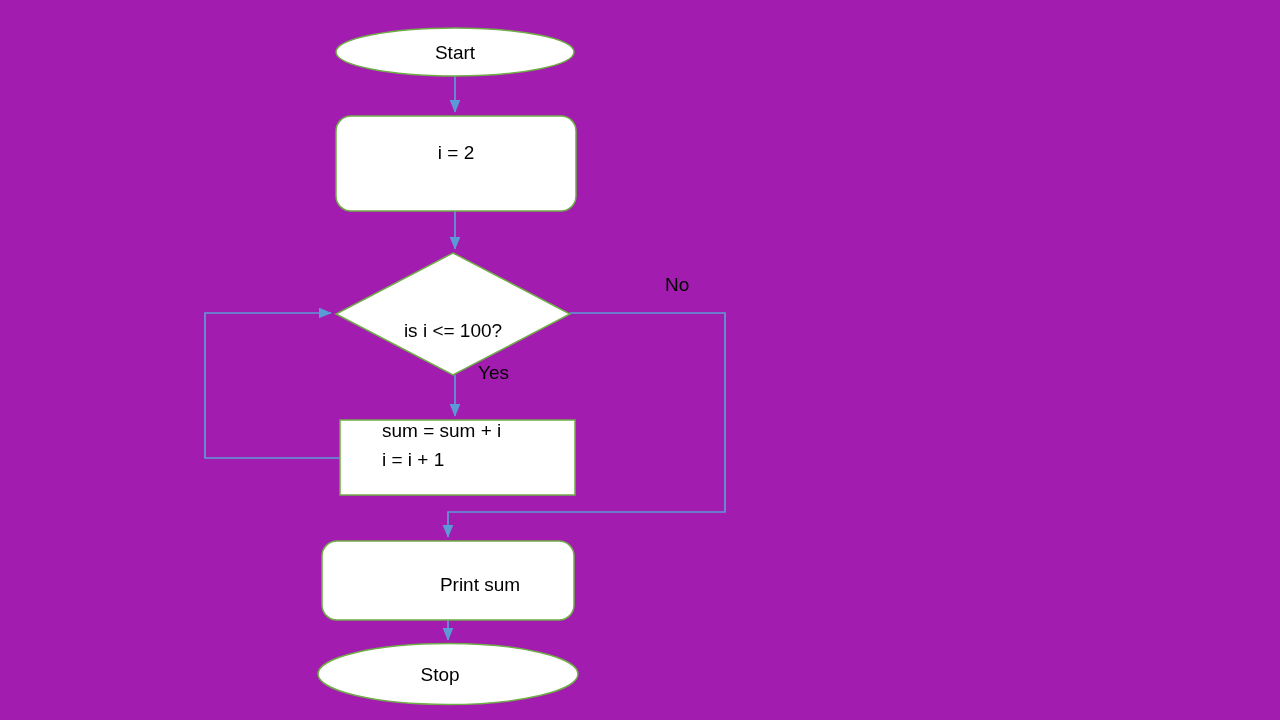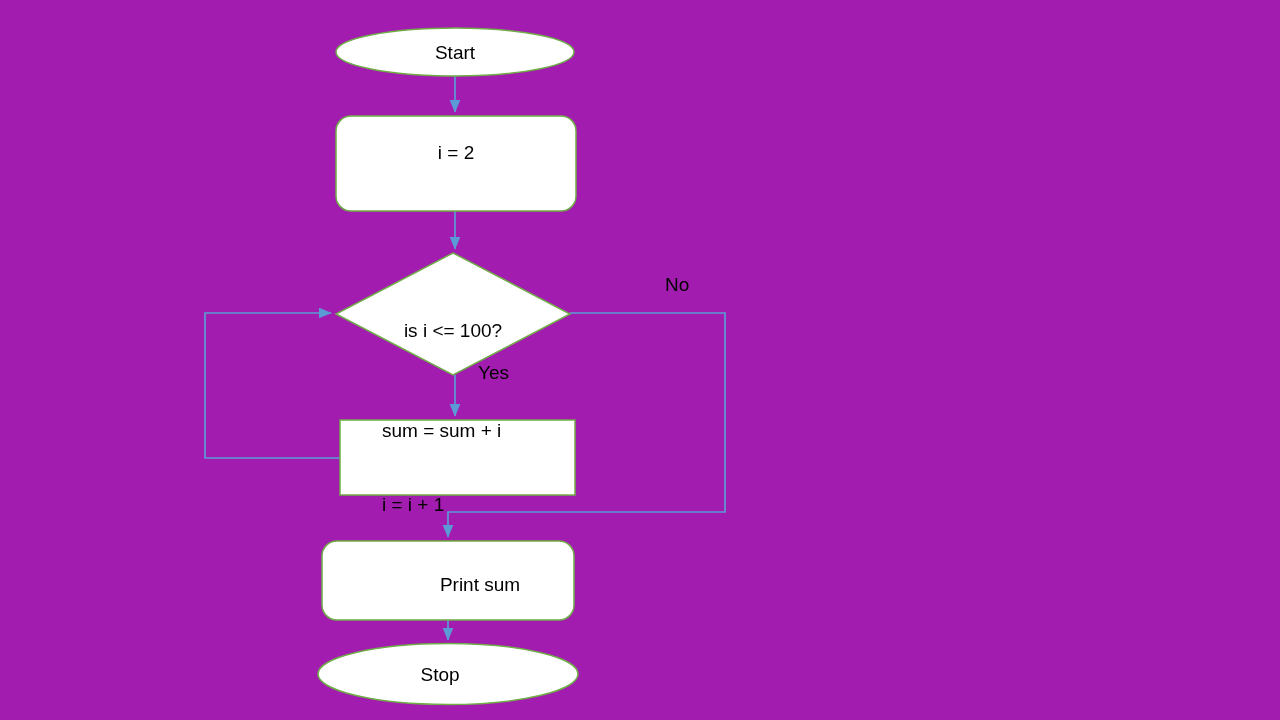--- a/index.html
+++ b/index.html
@@ -91,21 +91,21 @@
   <div class="node-label centered-label" style="left:336px; top:38px; width:238px;">Start</div>
 
   <div style="position:absolute; left:336px; top:138px; width:240px;">
     <div class="node-label centered-label" style="position:static; width:100%;">i = 2</div>
   </div>
 
   <div class="node-label centered-label" style="left:336px; top:316px; width:234px;">is i &lt;= 100?</div>
 
   <div style="position:absolute; left:382px; top:416px; width:200px;">
     <div class="node-label left-label" style="position:static; width:100%;">sum = sum + i</div>
-    <div class="node-label left-label" style="position:static; width:100%;margin-top:45px;">i = i + 1</div>
+    <div class="node-label left-label" style="position:static; width:100%;">i = i + 1</div>
   </div>
 
   <div class="node-label centered-label" style="left:322px; top:570px; width:252px;padding-left:32px;">Print sum</div>
 
   <div class="node-label centered-label" style="left:310px; top:660px; width:260px;">Stop</div>
 
   <div class="edge-label" style="left:478px; top:362px;">Yes</div>
 
   <div class="edge-label" style="left:634px; top:274px;margin-left:31px;">No</div>
 

